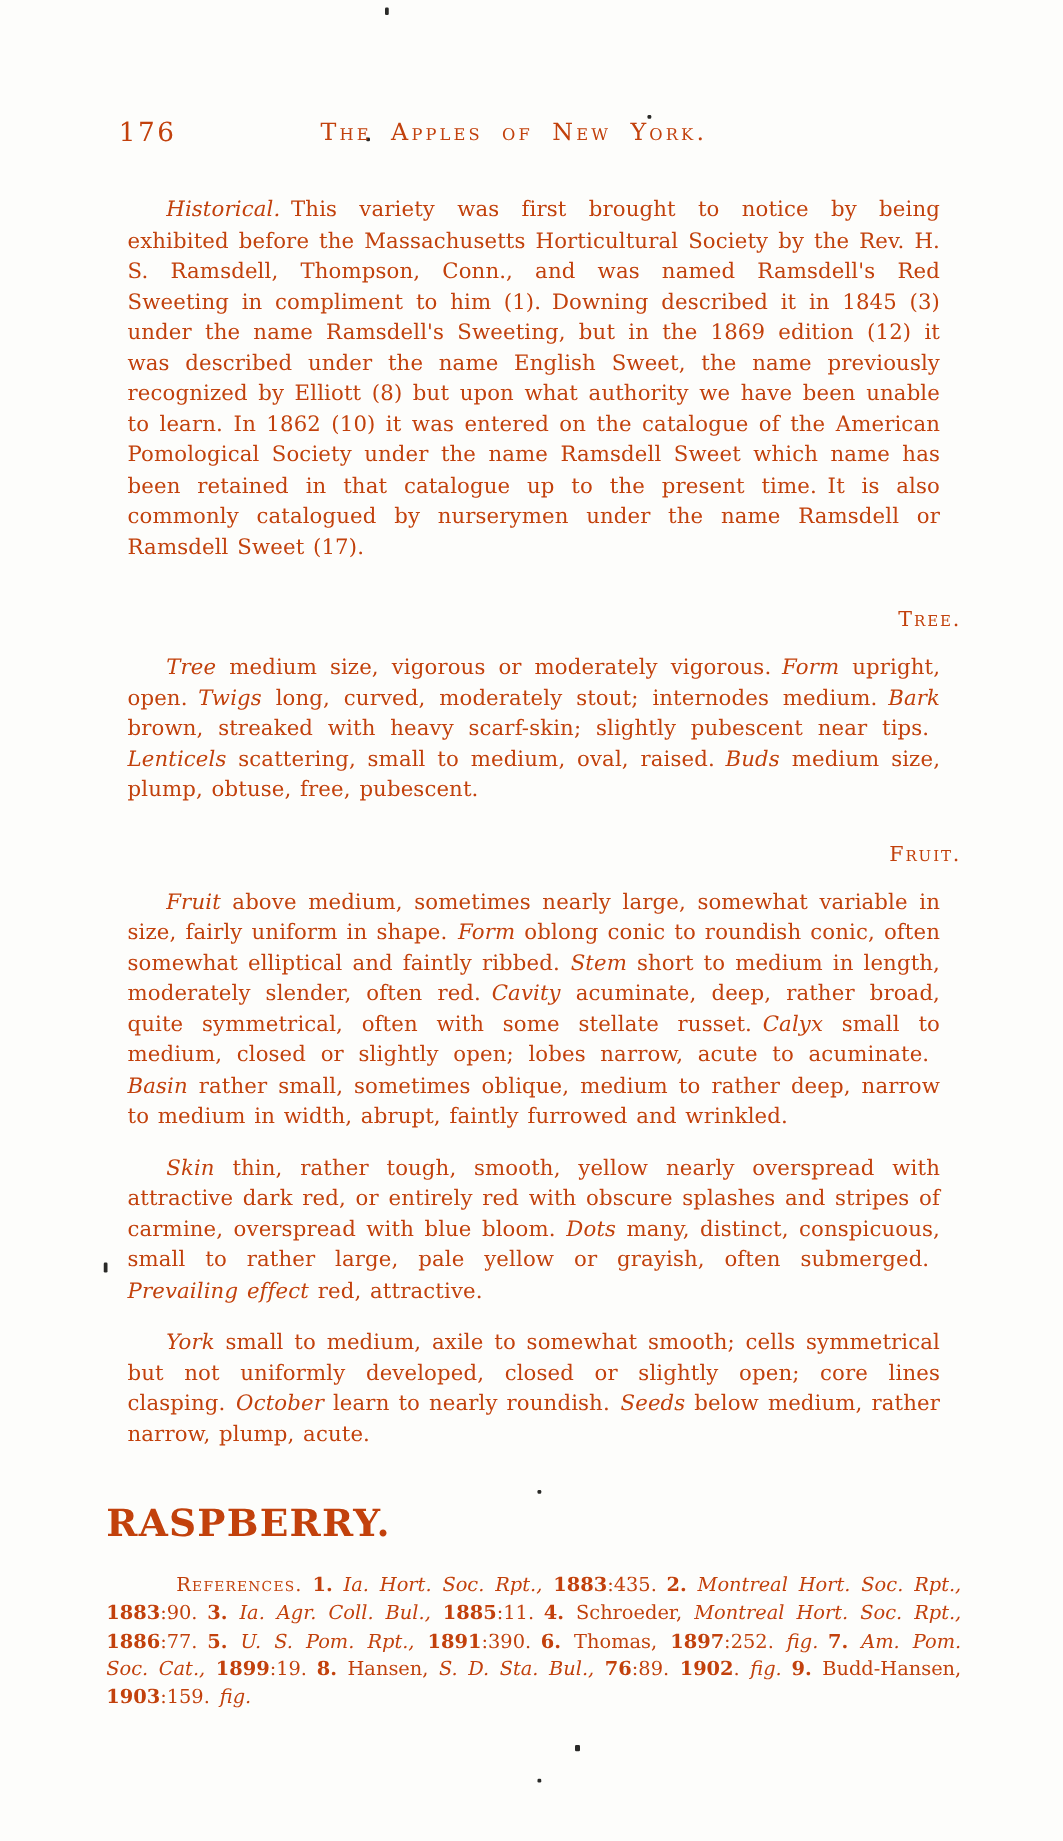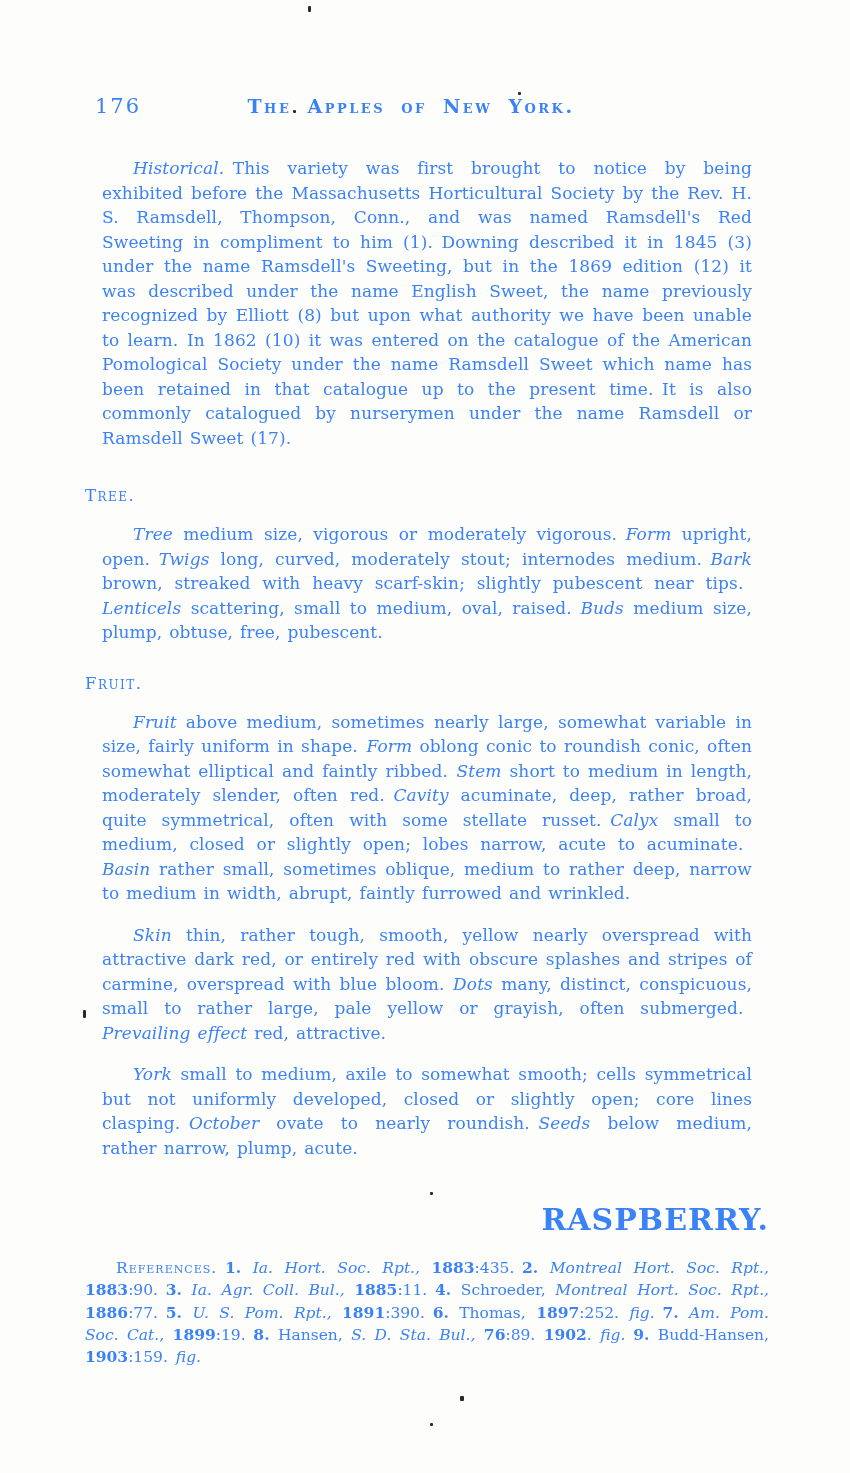--- a/index.html
+++ b/index.html
@@ -10,21 +10,21 @@
   .page {
     position: relative;
     width: 850px;
     height: 1473px;
     margin: 0 auto;
     background: #fdfdfb;
     box-sizing: border-box;
     padding-top: 94px;
     overflow: hidden;
     font-family: "DejaVu Serif", "Liberation Serif", serif;
-    color: #3b82f6;
+    color: #c2410c;
   }
   .content {
     margin-left: 85px;
     width: 684px;
   }
   .running-header {
     position: relative;
     height: 30px;
     margin-bottom: 32px;
   }
@@ -38,60 +38,59 @@
   .running-title {
     position: absolute;
     left: 0;
     right: 32px;
     top: 1px;
     text-align: center;
     font-variant: small-caps;
     font-size: 19px;
     letter-spacing: 2.5px;
     word-spacing: 7px;
-    font-weight: bold;
   }
   p.body-para {
     margin: 17px;
     font-size: 17px;
     line-height: 24.5px;
     text-align: justify;
     text-indent: 31px;
     word-spacing: 1.5px;
     letter-spacing: 0.1px;
   }
   .section-heading {
     margin: 29px 0 13px 0;
-    text-align: left;
+    text-align: right;
     font-weight: normal;
     font-variant: small-caps;
     font-size: 16.5px;
     letter-spacing: 1.5px;
   }
   .section-heading.first {
     margin-top: 36px;
   }
   .chapter-heading {
     margin: 42px 0 20px 0;
-    text-align: right;
+    text-align: left;
     font-weight: bold;
     font-size: 30px;
     letter-spacing: 1px;
   }
   p.references {
     margin: 0;
     font-size: 15.5px;
     line-height: 22.3px;
     text-align: justify;
     text-indent: 31px;
     word-spacing: 3px;
   }
   .s-i { font-style: italic; }
   .s-b { font-weight: bold; }
-  .s-sc { font-variant: small-caps; letter-spacing: 1px; }
+  .s-sc { font-variant: small-caps; letter-spacing: 1px; margin-left: 25px; }
   .speck {
     position: absolute;
     background: #2a2a28;
     border-radius: 1px;
   }
 </style>
 </head>
 <body>
 
 <div class="page">
@@ -117,21 +116,21 @@
 
     <p class="body-para"><span class="s-i">Tree</span><span> medium size, vigorous or moderately vigorous. </span><span class="s-i">Form</span><span> upright, open. </span><span class="s-i">Twigs</span><span> long, curved, moderately stout; internodes medium. </span><span class="s-i">Bark</span><span> brown, streaked with heavy scarf-skin; slightly pubescent near tips. </span><span class="s-i">Lenticels</span><span> scattering, small to medium, oval, raised. </span><span class="s-i">Buds</span><span> medium size, plump, obtuse, free, pubescent.</span></p>
 
     <h3 class="section-heading">Fruit.</h3>
 
     <p class="body-para"><span class="s-i">Fruit</span><span> above medium, sometimes nearly large, somewhat variable in size, fairly uniform in shape. </span><span class="s-i">Form</span><span> oblong conic to roundish conic, often somewhat elliptical and faintly ribbed. </span><span class="s-i">Stem</span><span> short to medium in length, moderately slender, often red. </span><span class="s-i">Cavity</span><span> acuminate, deep, rather broad, quite symmetrical, often with some stellate russet. </span><span class="s-i">Calyx</span><span> small to medium, closed or slightly open; lobes narrow, acute to acuminate. </span><span class="s-i">Basin</span><span> rather small, sometimes oblique, medium to rather deep, narrow to medium in width, abrupt, faintly furrowed and wrinkled.</span></p>
 
     <p class="body-para"><span class="s-i">Skin</span><span> thin, rather tough, smooth, yellow nearly overspread with attractive dark red, or entirely red with obscure splashes and stripes of carmine, overspread with blue bloom. </span><span class="s-i">Dots</span><span> many, distinct, conspicuous, small to rather large, pale yellow or grayish, often submerged. </span><span class="s-i">Prevailing effect</span><span> red, attractive.</span></p>
 
 
-    <p class="body-para"><span class="s-i">York</span><span> small to medium, axile to somewhat smooth; cells symmetrical but not uniformly developed, closed or slightly open; core lines clasping. </span><span class="s-i">October</span><span> ovate to nearly roundish. </span><span class="s-i">Seeds</span><span> below medium, rather narrow, plump, acute.</span></p>
+    <p class="body-para"><span class="s-i">York</span><span> small to medium, axile to somewhat smooth; cells symmetrical but not uniformly developed, closed or slightly open; core lines clasping. </span><span class="s-i">October</span><span> learn to nearly roundish. </span><span class="s-i">Seeds</span><span> below medium, rather narrow, plump, acute.</span></p>
 
 
 
     <h2 class="chapter-heading">RASPBERRY.</h2>
 
     <p class="references"><span class="s-sc">References.</span><span> </span><span class="s-b">1.</span><span> </span><span class="s-i">Ia. Hort. Soc. Rpt.,</span><span> </span><span class="s-b">1883</span><span>:435. </span><span class="s-b">2.</span><span> </span><span class="s-i">Montreal Hort. Soc. Rpt.,</span><span> </span><span class="s-b">1883</span><span>:90. </span><span class="s-b">3.</span><span> </span><span class="s-i">Ia. Agr. Coll. Bul.,</span><span> </span><span class="s-b">1885</span><span>:11. </span><span class="s-b">4.</span><span> Schroeder, </span><span class="s-i">Montreal Hort. Soc. Rpt.,</span><span> </span><span class="s-b">1886</span><span>:77. </span><span class="s-b">5.</span><span> </span><span class="s-i">U. S. Pom. Rpt.,</span><span> </span><span class="s-b">1891</span><span>:390. </span><span class="s-b">6.</span><span> Thomas, </span><span class="s-b">1897</span><span>:252. </span><span class="s-i">fig.</span><span> </span><span class="s-b">7.</span><span> </span><span class="s-i">Am. Pom. Soc. Cat.,</span><span> </span><span class="s-b">1899</span><span>:19. </span><span class="s-b">8.</span><span> Hansen, </span><span class="s-i">S. D. Sta. Bul.,</span><span> </span><span class="s-b">76</span><span>:89. </span><span class="s-b">1902</span><span>. </span><span class="s-i">fig.</span><span> </span><span class="s-b">9.</span><span> Budd-Hansen, </span><span class="s-b">1903</span><span>:159. </span><span class="s-i">fig.</span></p>
 
   </div>
 </div>
 

